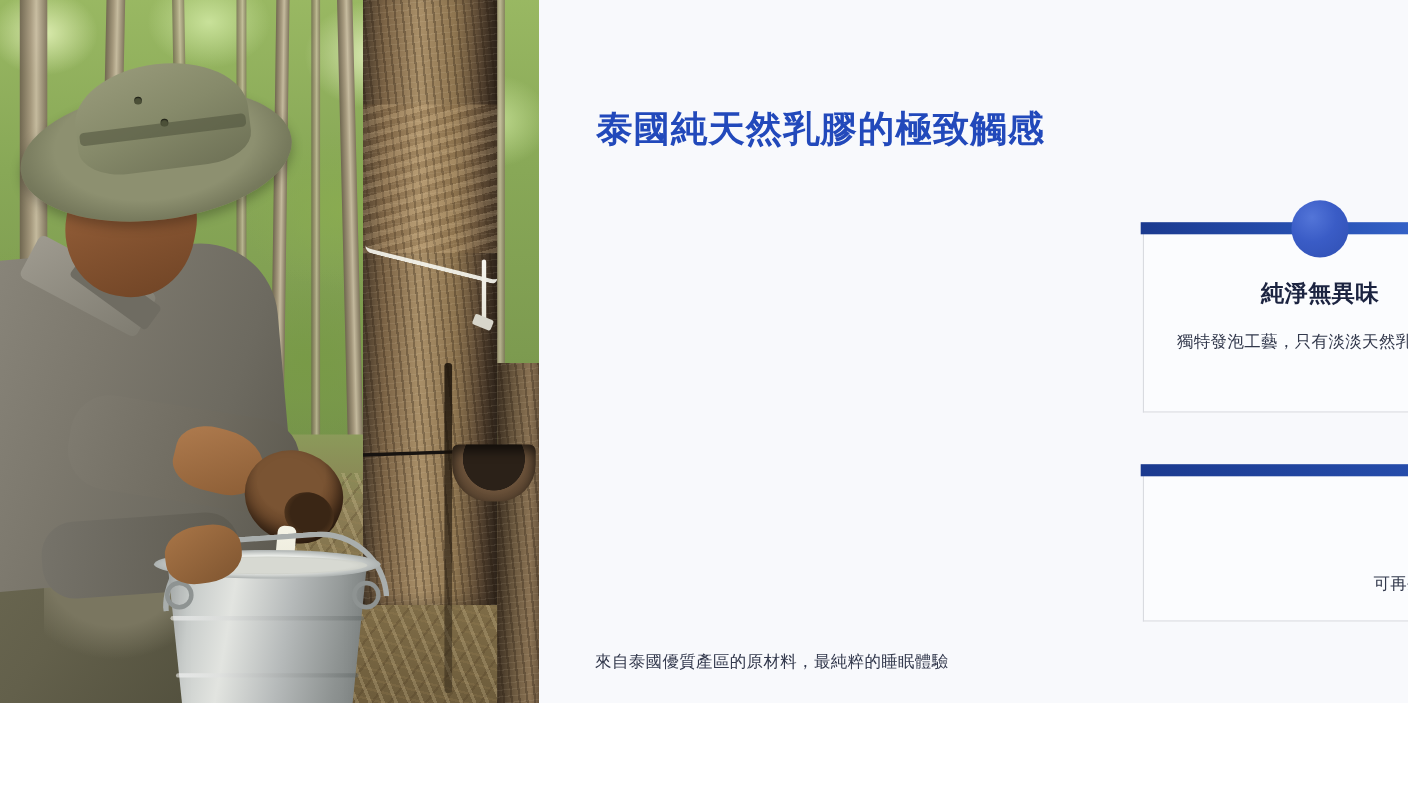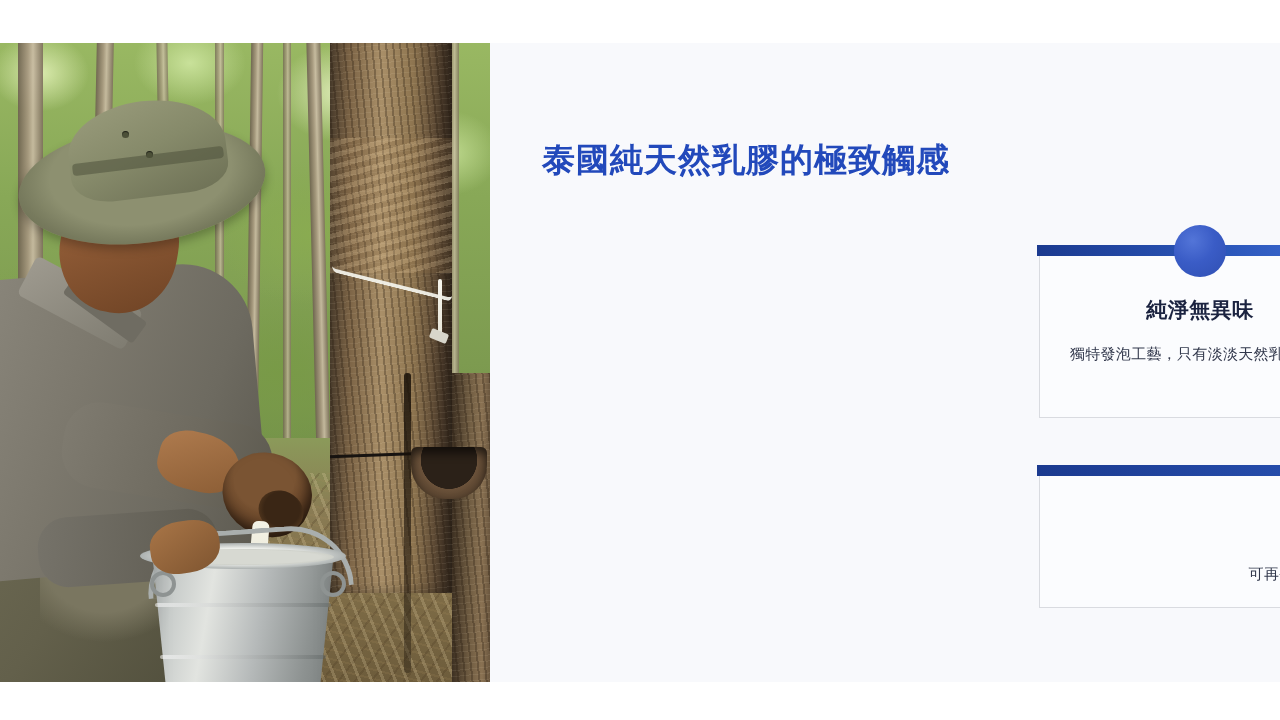--- a/index.html
+++ b/index.html
@@ -7,21 +7,20 @@
     padding: 0;
     background: #ffffff;
   }
   #slide {
     position: relative;
     width: 1280px;
     height: 639px;
     overflow: hidden;
     background: #f8f9fc;
     font-family: "Liberation Sans", "DejaVu Sans", sans-serif;
-    margin-top: 43px;
   }
 
   
   #photo-panel {
     position: absolute;
     left: 0; top: 0;
     width: 490px; height: 720px;
     overflow: hidden;
     background: #55682f;
   }
@@ -425,14 +424,15 @@
     <div class="card-dot" id="dot-1"></div>
     <div class="card-title" id="title-1">純淨無異味</div>
     <div class="card-body" id="body-1">獨特發泡工藝，只有淡淡天然乳膠香氣</div>
 
     <div class="card" id="card-3"></div>
     <div class="card-bar" id="bar-3"></div>
 
     <div class="card-title" id="title-3">天然環保</div>
     <div class="card-body" id="body-3">可再生資源，對健康與地球環境負責</div>
 
+    <div id="footer-note">來自泰國優質產區的原材料，最純粹的睡眠體驗</div>
   </div>
 </div>
 
 </body></html>

